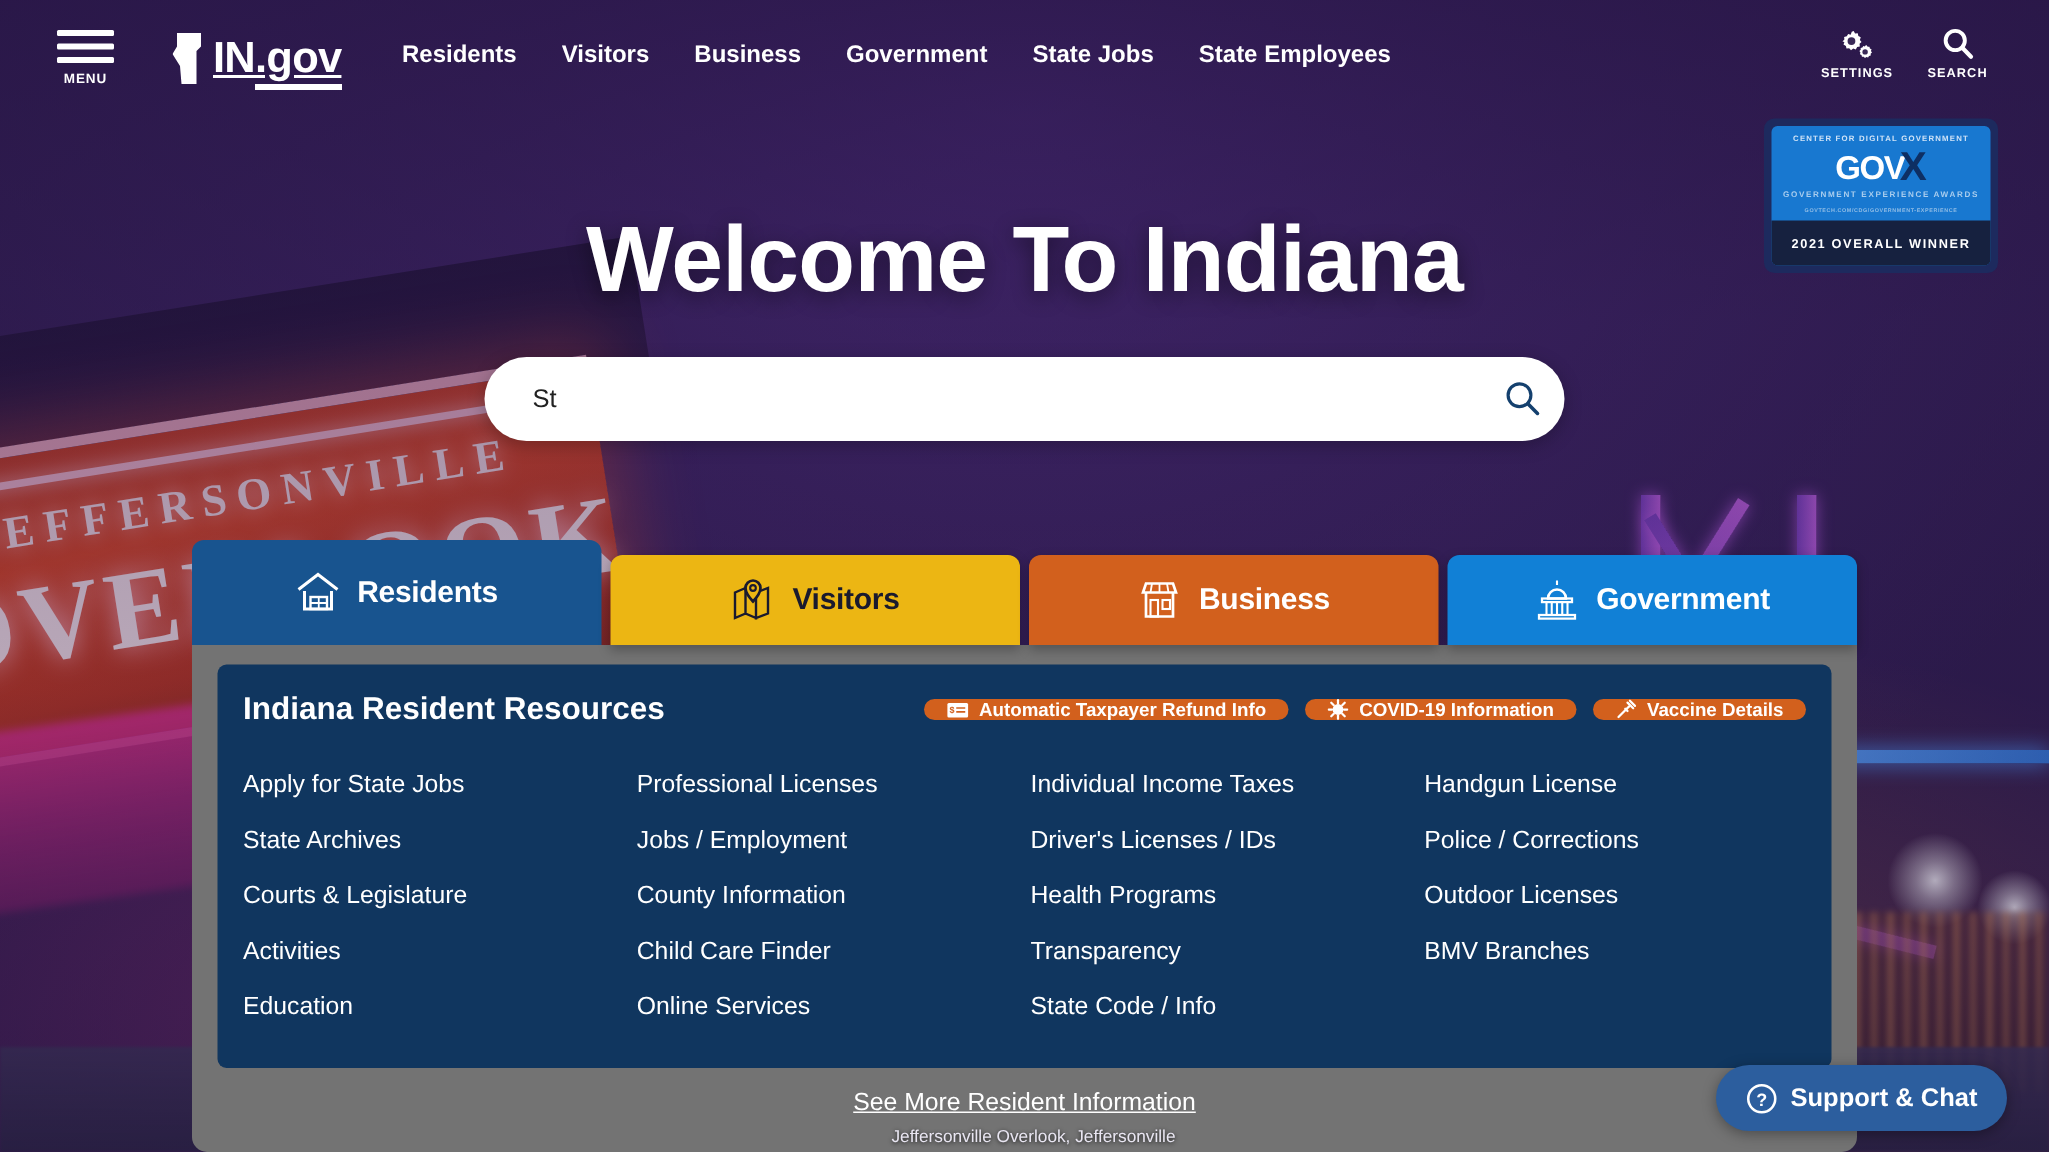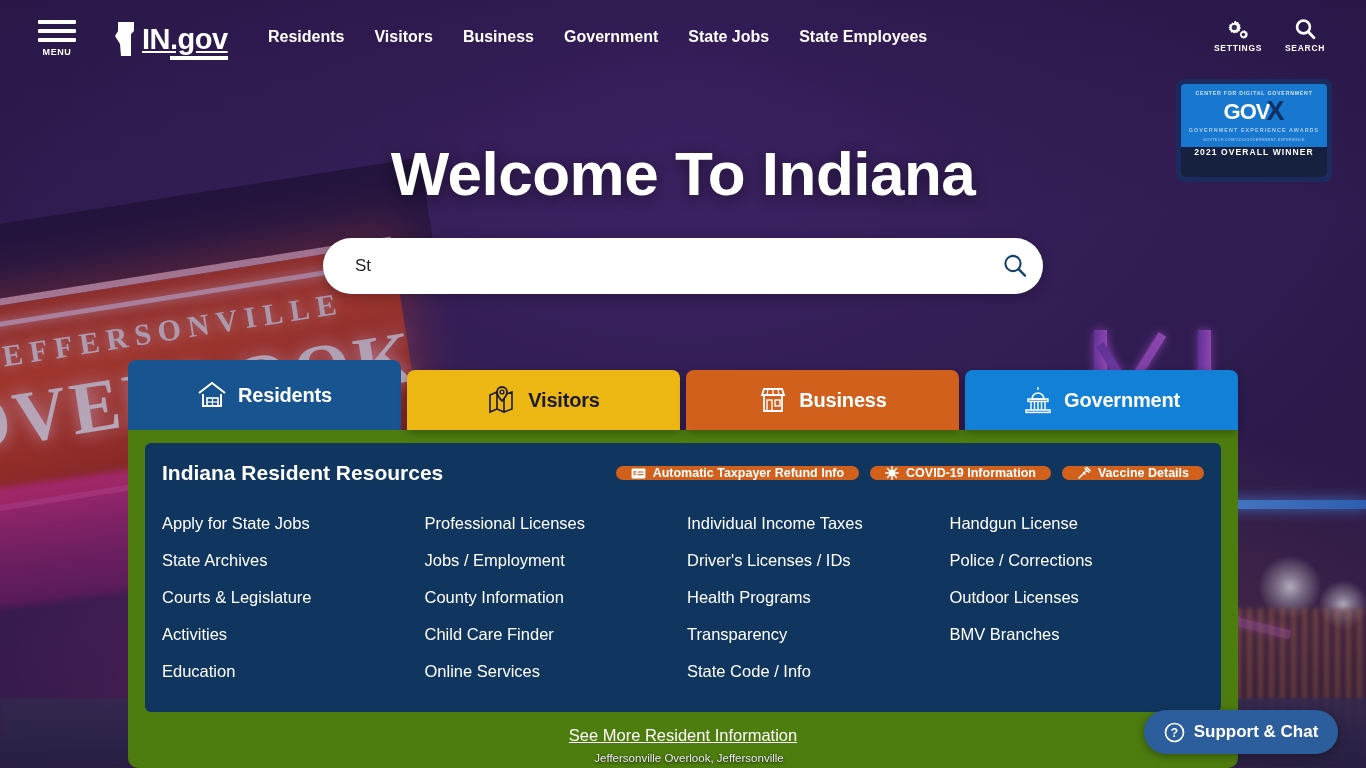--- a/index.html
+++ b/index.html
@@ -143,21 +143,21 @@
     display: flex; flex-direction: column; align-items: center; padding-top: 6px;
   }
   .aw-top { font-size: 5.2px; font-weight: 700; color: #cfe3f7; letter-spacing: .8px; }
   .aw-gov { display: flex; align-items: center; margin-top: 2px; }
   .aw-govtxt { font-size: 22px; font-weight: 700; color: #fff; letter-spacing: -1px; line-height: 1; }
   .aw-x { font-size: 27px; font-weight: 700; color: #0e2f63; line-height: 1; margin-left: -3px; }
   .aw-sub { font-size: 5.4px; font-weight: 700; color: #a9cdee; letter-spacing: 1.1px; margin-top: 2px; }
   .aw-url { font-size: 3.6px; font-weight: 700; color: #8fbce6; letter-spacing: .4px; margin-top: 5px; }
   .aw-bar {
     margin-top: 5px; width: 100%; background: #16213f; border-radius: 0 0 4px 4px;
-    flex: 1; display: flex; align-items: flex-start; justify-content: center;
+    flex: 1; display: flex; align-items: center; justify-content: center;
   }
   .aw-bar span { font-size: 8.5px; font-weight: 700; color: #fff; letter-spacing: 1.1px; }
 
   
   .hero-title {
     position: absolute; left: 0; right: 0; top: 138px;
     text-align: center; color: #fff;
     font-size: 62px; font-weight: 700; letter-spacing: -.5px;
     text-shadow: 0 3px 14px rgba(0,0,0,.45);
     z-index: 15;
@@ -185,21 +185,21 @@
     flex: 1; height: 60px; border-radius: 8px 8px 0 0;
     display: flex; align-items: center; justify-content: center; gap: 11px;
     cursor: pointer; position: relative;
     box-shadow: 0 3px 8px rgba(0,0,0,.28);
   }
   .tab.active { height: 70px; border-radius: 8px 8px 0 0; box-shadow: none; }
   .tab-label { font-size: 20px; font-weight: 700; letter-spacing: -.2px; }
   .tab-icon { display: flex; align-items: center; }
 
   .panel {
-    background: #4d7c0f; border-radius: 0 0 10px 10px;
+    background: #737373; border-radius: 0 0 10px 10px;
     padding: 13px 17px 17px 17px;
   }
   .inner {
     background: #10365f; border-radius: 6px; padding: 18px 17px 22px 17px;
   }
   .inner-head { display: flex; align-items: center; justify-content: space-between; }
   .inner-title { color: #fff; font-size: 21px; font-weight: 700; }
   .pills { display: flex; gap: 11px; }
   .pill {
     background: #d2601d; color: #fff; border-radius: 16px;

